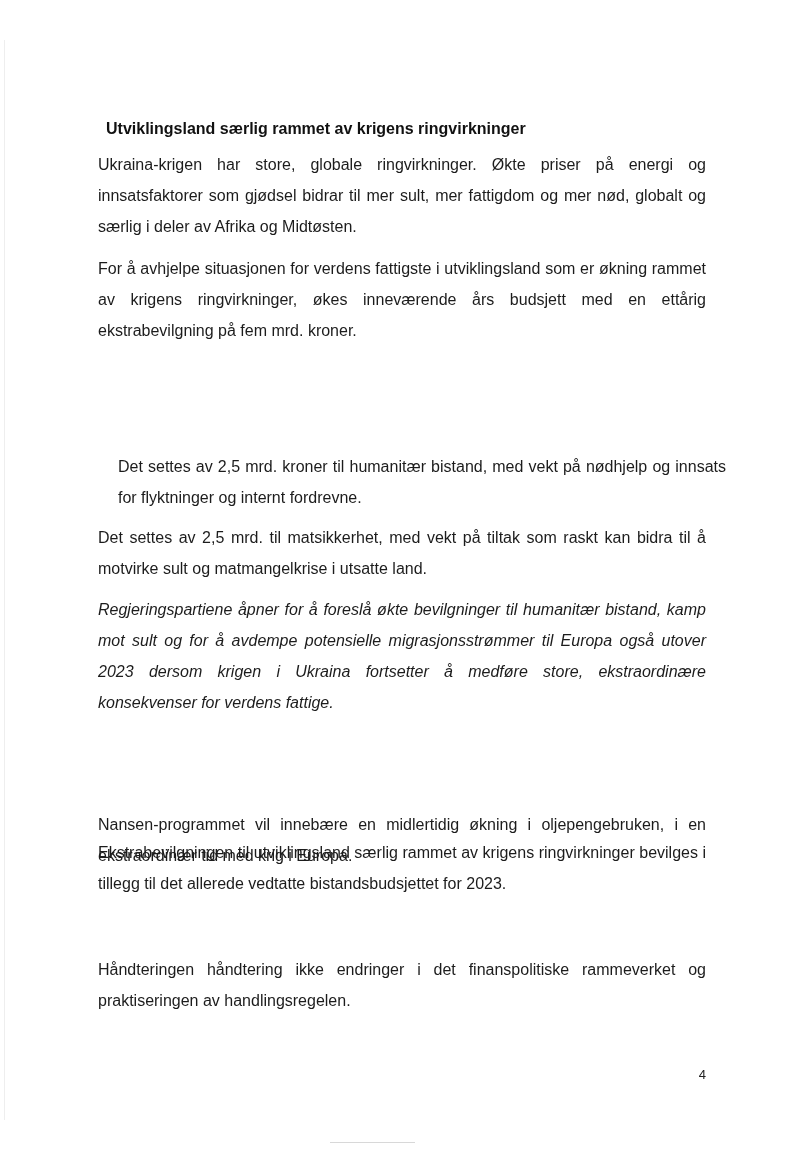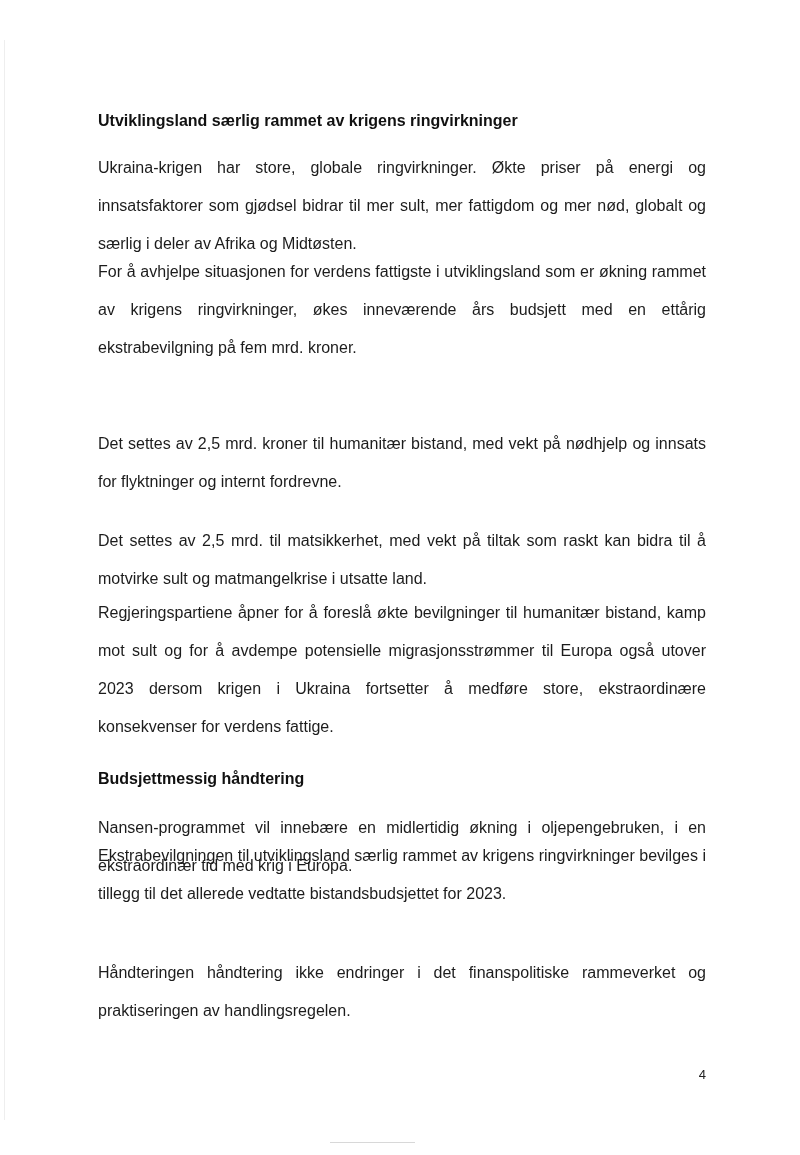--- a/index.html
+++ b/index.html
@@ -29,38 +29,38 @@
     }
     .content {
       position: absolute;
       left: 98px;
       width: 608px;
     }
     .heading {
       font-weight: bold;
       font-size: 16px;
       line-height: 20px;
-      margin: 0;
+      margin: 8px;
       color: #111111;
     }
     .para {
       font-size: 16px;
-      line-height: 38px;
+      line-height: 31px;
       margin: 0;
       text-align: justify;
       color: #1c1c1c;
     }
     .para.last-left { text-align-last: left; }
     #h1 { top: 111px; }
     #p1 { top: 149px; }
     #p2 { top: 253px; }
     #p3 { top: 350px; }
-    #p4 { top: 425px; }
+    #p4 { top: 451px; margin-left: 20px; }
     #p5 { top: 522px; }
-    #p6 { top: 594px; }
+    #p6 { top: 594px; font-style: italic; }
     #h2 { top: 769px; }
     #p7 { top: 809px; }
     #p8 { top: 837px; }
     #p9 { top: 954px; }
     .page-number {
       position: absolute;
       left: 690px;
       top: 1067px;
       width: 16px;
       text-align: right;
@@ -80,20 +80,19 @@
 <div class="page">
   <div class="scan-edge-left"></div>
 
   <h2 id="h1" class="content heading">Utviklingsland særlig rammet av krigens ringvirkninger</h2>
   <p id="p1" class="content para last-left">Ukraina-krigen har store, globale ringvirkninger. Økte priser på energi og innsatsfaktorer som gjødsel bidrar til mer sult, mer fattigdom og mer nød, globalt og særlig i deler av Afrika og Midtøsten.</p>
   <p id="p2" class="content para last-left">For å avhjelpe situasjonen for verdens fattigste i utviklingsland som er økning rammet av krigens ringvirkninger, økes inneværende års budsjett med en ettårig ekstrabevilgning på fem mrd. kroner.</p>
   <p id="p4" class="content para last-left">Det settes av 2,5 mrd. kroner til humanitær bistand, med vekt på nødhjelp og innsats for flyktninger og internt fordrevne.</p>
   <p id="p5" class="content para last-left">Det settes av 2,5 mrd. til matsikkerhet, med vekt på tiltak som raskt kan bidra til å motvirke sult og matmangelkrise i utsatte land.</p>
   <p id="p6" class="content para last-left">Regjeringspartiene åpner for å foreslå økte bevilgninger til humanitær bistand, kamp mot sult og for å avdempe potensielle migrasjonsstrømmer til Europa også utover 2023 dersom krigen i Ukraina fortsetter å medføre store, ekstraordinære konsekvenser for verdens fattige.</p>
 
-  <h2 id="h2" class="content heading">Budsjettmessig håndtering</h2>
   <p id="p7" class="content para last-left">Nansen-programmet vil innebære en midlertidig økning i oljepengebruken, i en ekstraordinær tid med krig i Europa.</p>
   <p id="p8" class="content para last-left">Ekstrabevilgningen til utviklingsland særlig rammet av krigens ringvirkninger bevilges i tillegg til det allerede vedtatte bistandsbudsjettet for 2023.</p>
   <p id="p9" class="content para last-left">Håndteringen håndtering ikke endringer i det finanspolitiske rammeverket og praktiseringen av handlingsregelen.</p>
 
   <div class="page-number">4</div>
   <div class="scan-mark-bottom"></div>
 </div>
 
 </body></html>

